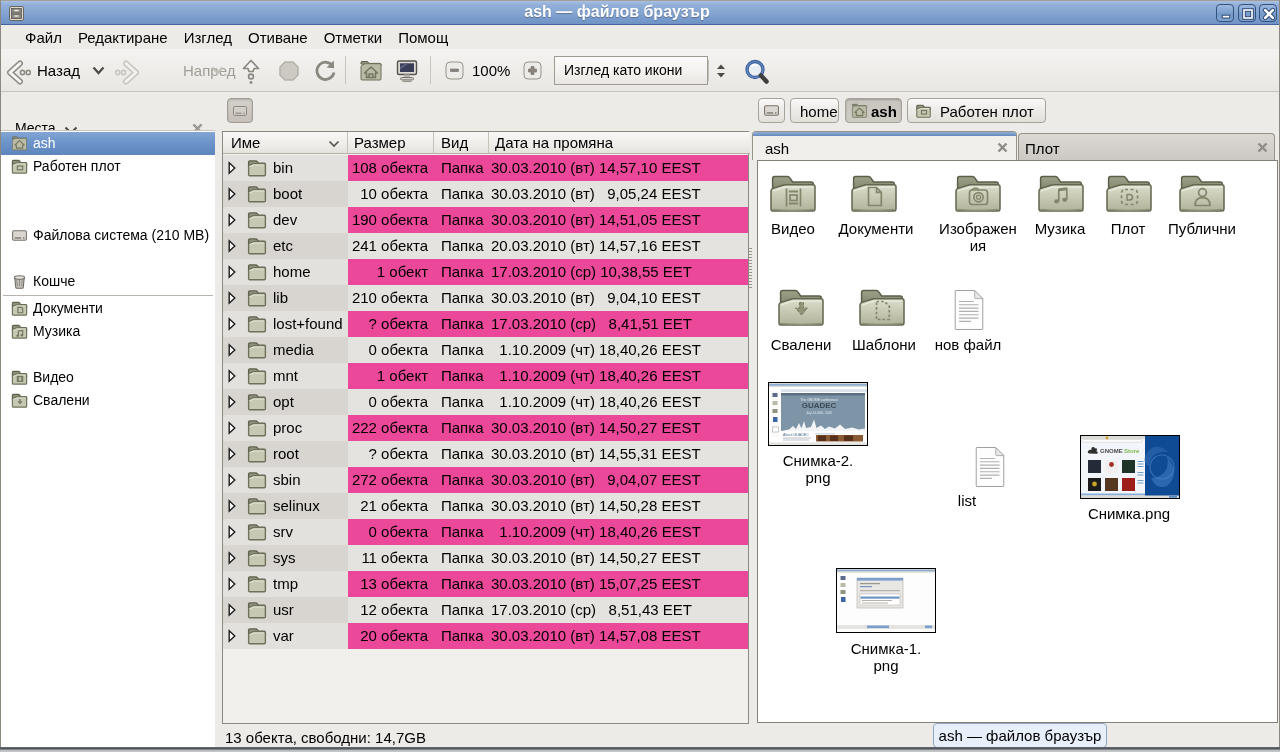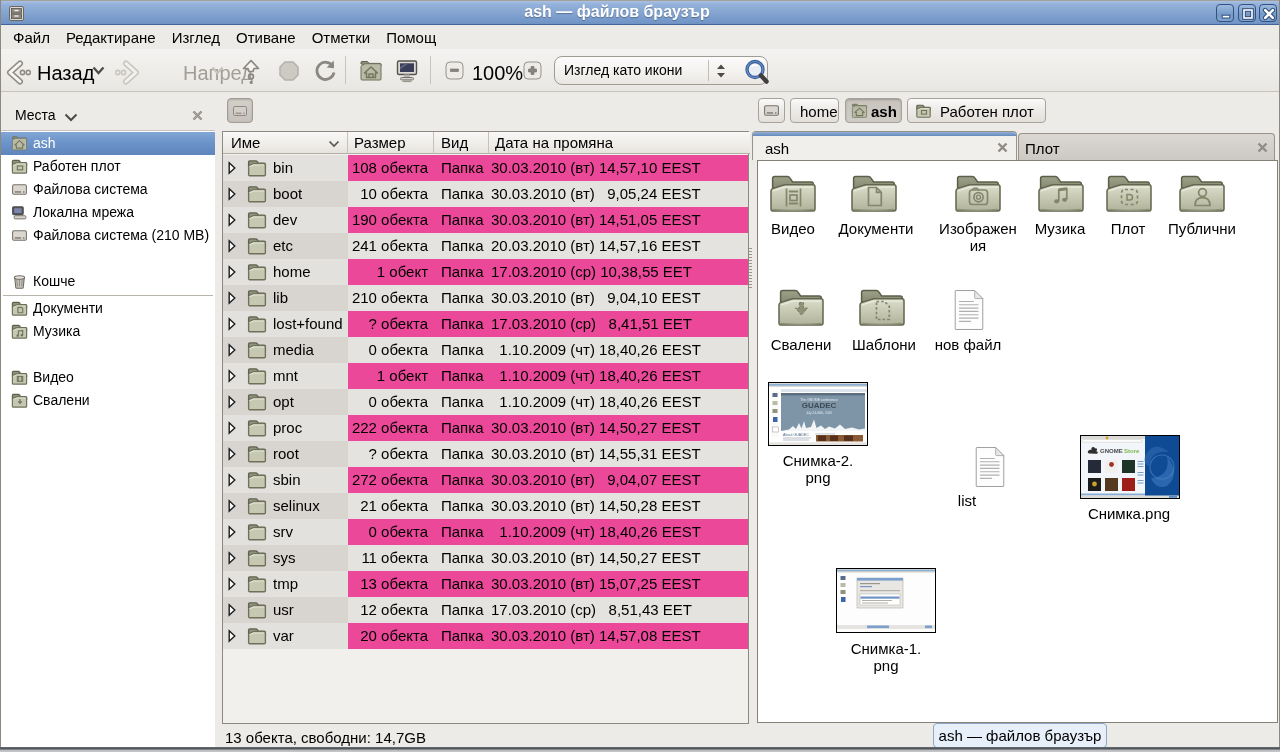--- a/index.html
+++ b/index.html
@@ -10,33 +10,33 @@
 
 #titlebar { position:absolute; left:0; top:0; width:1280px; height:25px;
   background:linear-gradient(#a9c0e2 0%, #93b1d9 15%, #83a3d0 55%, #7397c8 90%, #6f92c2 100%);
   border-top:1px solid #a39f99; border-bottom:1px solid #44629b; }
 #titlebar .ttext { position:absolute; left:26px; right:72px; top:2px; text-align:center; color:#fff; font-weight:bold; font-size:16px; text-shadow:0 1px 1px rgba(0,0,0,.3); }
 .winbtn { position:absolute; top:3px; width:18px; height:18px; border:1px solid #33517d; border-radius:4px;
   background:linear-gradient(#9dbade, #7499c9 60%, #82a3cf); }
 .winbtn svg { position:absolute; left:2px; top:2px; }
 
 
-#menubar { position:absolute; left:1px; top:26px; width:1278px; height:23px; background:#edebe8; padding-left:4px; }
+#menubar { position:absolute; left:1px; top:26px; width:1278px; height:23px; background:#edebe8; padding-left:16px; }
 #menubar span { display:inline-block; padding:3px 8px 0 8px; font-size:15px; }
 
 
 #toolbar { position:absolute; left:1px; top:49px; width:1278px; height:43px;
   background:linear-gradient(#f4f3f1, #e9e7e3); border-bottom:1px solid #c9c5be; }
 .tsep { position:absolute; top:7px; height:28px; width:1px; background:#c9c5be; }
-.tbtn-label { font-size:20px; }
+.tbtn-label { font-size:15px; }
 .gray { color:#a29d96;margin-left:36px; }
 
 
 #sidebar { position:absolute; left:1px; top:92px; width:214px; height:655px; background:#edebe8; }
-#side-hdr { position:absolute; left:0; top:8px; width:214px; height:30px; }
+#side-hdr { position:absolute; left:0; top:21px; width:214px; height:30px; }
 #side-list { position:absolute; left:0; top:38px; width:214px; bottom:0; background:#fff; border-top:1px solid #c9c5be; }
 .srow { position:absolute; left:0; width:214px; height:23px; font-size:14px; white-space:nowrap; }
 .srow .lbl { position:absolute; left:32px; top:3px; }
 .srow svg, .srow .micon { position:absolute; left:10px; top:3px; }
 .srow.sel { background:linear-gradient(#82a5d4, #6b93c8 50%, #5e86bd); color:#fff; }
 .ssep { position:absolute; left:2px; width:210px; height:1px; background:#b9b5ae; }
 
 
 #crumb-mid { position:absolute; left:227px; top:98px; width:26px; height:25px; border:1px solid #a09c94; border-radius:4px; background:linear-gradient(#d4d0ca,#c6c2bb); box-shadow:inset 0 1px 2px rgba(0,0,0,.18); }
 #listview { position:absolute; left:222px; top:131px; width:527px; height:593px; background:#f1f0ed; border:1px solid #8d8981; }
@@ -205,21 +205,21 @@
   <svg class="abs" style="left:444px;top:12px" width="19" height="19" viewBox="0 0 19 19">
     <rect x="1" y="1" width="17" height="17" rx="4" fill="#ecebe8" stroke="#979289"></rect>
     <rect x="5.5" y="8" width="8" height="2.6" fill="#89857e" stroke="#74706a" stroke-width=".6"></rect>
   </svg>
   <span class="abs tbtn-label" style="left:471px;top:13px">100%</span>
   <svg class="abs" style="left:522px;top:12px" width="19" height="19" viewBox="0 0 19 19">
     <rect x="1" y="1" width="17" height="17" rx="4" fill="#ecebe8" stroke="#979289"></rect>
     <path d="M8 5.5 h3 v2.5 h2.5 v3 h-2.5 v2.5 h-3 v-2.5 h-2.5 v-3 h2.5 Z" fill="#89857e" stroke="#74706a" stroke-width=".6"></path>
   </svg>
 
-  <div class="abs" style="left:553px;top:7px;width:214px;height:29px;border:1px solid #a09c94;border-radius:8px;background:linear-gradient(#fcfbfb,#f3f1ee 60%,#e9e6e2)">
+  <div class="abs" style="left:553px;top:7px;width:154px;height:29px;border:1px solid #a09c94;border-radius:0;background:linear-gradient(#fcfbfb,#f3f1ee 60%,#e9e6e2)">
     <span class="abs" style="left:9px;top:5px;font-size:14px">Изглед като икони</span>
     <div class="abs" style="left:153px;top:3px;width:1px;height:21px;background:#c2beb6"></div>
     <svg class="abs" style="left:159px;top:6px" width="14" height="16" viewBox="0 0 14 16">
         <path d="M3 6 L7 1.5 L11 6 Z M3 10 L7 14.5 L11 10 Z" fill="#4e4b46"></path>
       </svg>
   </div>
 
   <svg class="abs" style="left:742px;top:9px" width="27" height="27" viewBox="0 0 27 27">
     <circle cx="12" cy="11.5" r="8" fill="#e9eef5" stroke="#3a5f9e" stroke-width="3.4"></circle>
     <circle cx="12" cy="11.5" r="8" fill="none" stroke="#6c8fc4" stroke-width="1.2"></circle>
@@ -246,36 +246,20 @@
           <path d="M12 7 L5.5 13 H7.5 V17.5 H16.5 V13 H18.5 Z" fill="none" stroke="#73765f" stroke-width="1.6" stroke-linejoin="round"></path>
         </svg>
         <span class="lbl">ash</span>
       </div>
     <div class="srow" style="top:24px">
         <svg width="17" height="17" viewBox="0 0 16 16">
           <use href="#fold16"></use>
           <rect x="6" y="7.5" width="5" height="3.6" fill="none" stroke="#73765f" stroke-width="1.1"></rect>
         </svg>
         <span class="lbl">Работен плот</span>
-      </div>
-    <div class="srow" style="top:47px">
-        <svg width="17" height="17" viewBox="0 0 16 16">
-          <rect x="1.5" y="3.5" width="13" height="9" rx="1.2" fill="#dbd7d0" stroke="#77736c"></rect>
-          <rect x="3.5" y="9.5" width="6" height="1.6" fill="#8d8981"></rect>
-          <circle cx="12" cy="10.3" r=".9" fill="#8d8981"></circle>
-        </svg>
-        <span class="lbl">Файлова система</span>
-      </div>
-    <div class="srow" style="top:70px">
-        <svg width="17" height="17" viewBox="0 0 16 16">
-          <rect x="1.5" y="2.5" width="10" height="7.5" rx="1" fill="#4c5068" stroke="#55524c"></rect>
-          <rect x="3" y="4" width="7" height="4.5" fill="#7f85a8"></rect>
-          <rect x="3" y="11" width="11" height="3" rx="1" fill="#d6d2cb" stroke="#77736c" stroke-width=".9"></rect>
-        </svg>
-        <span class="lbl">Локална мрежа</span>
       </div>
     <div class="srow" style="top:93px">
         <svg width="17" height="17" viewBox="0 0 16 16">
           <rect x="1.5" y="3.5" width="13" height="9" rx="1.2" fill="#dbd7d0" stroke="#77736c"></rect>
           <rect x="3.5" y="9.5" width="6" height="1.6" fill="#8d8981"></rect>
           <circle cx="12" cy="10.3" r=".9" fill="#8d8981"></circle>
         </svg>
         <span class="lbl">Файлова система (210 MB)</span>
       </div>
     <div class="srow" style="top:139px">

